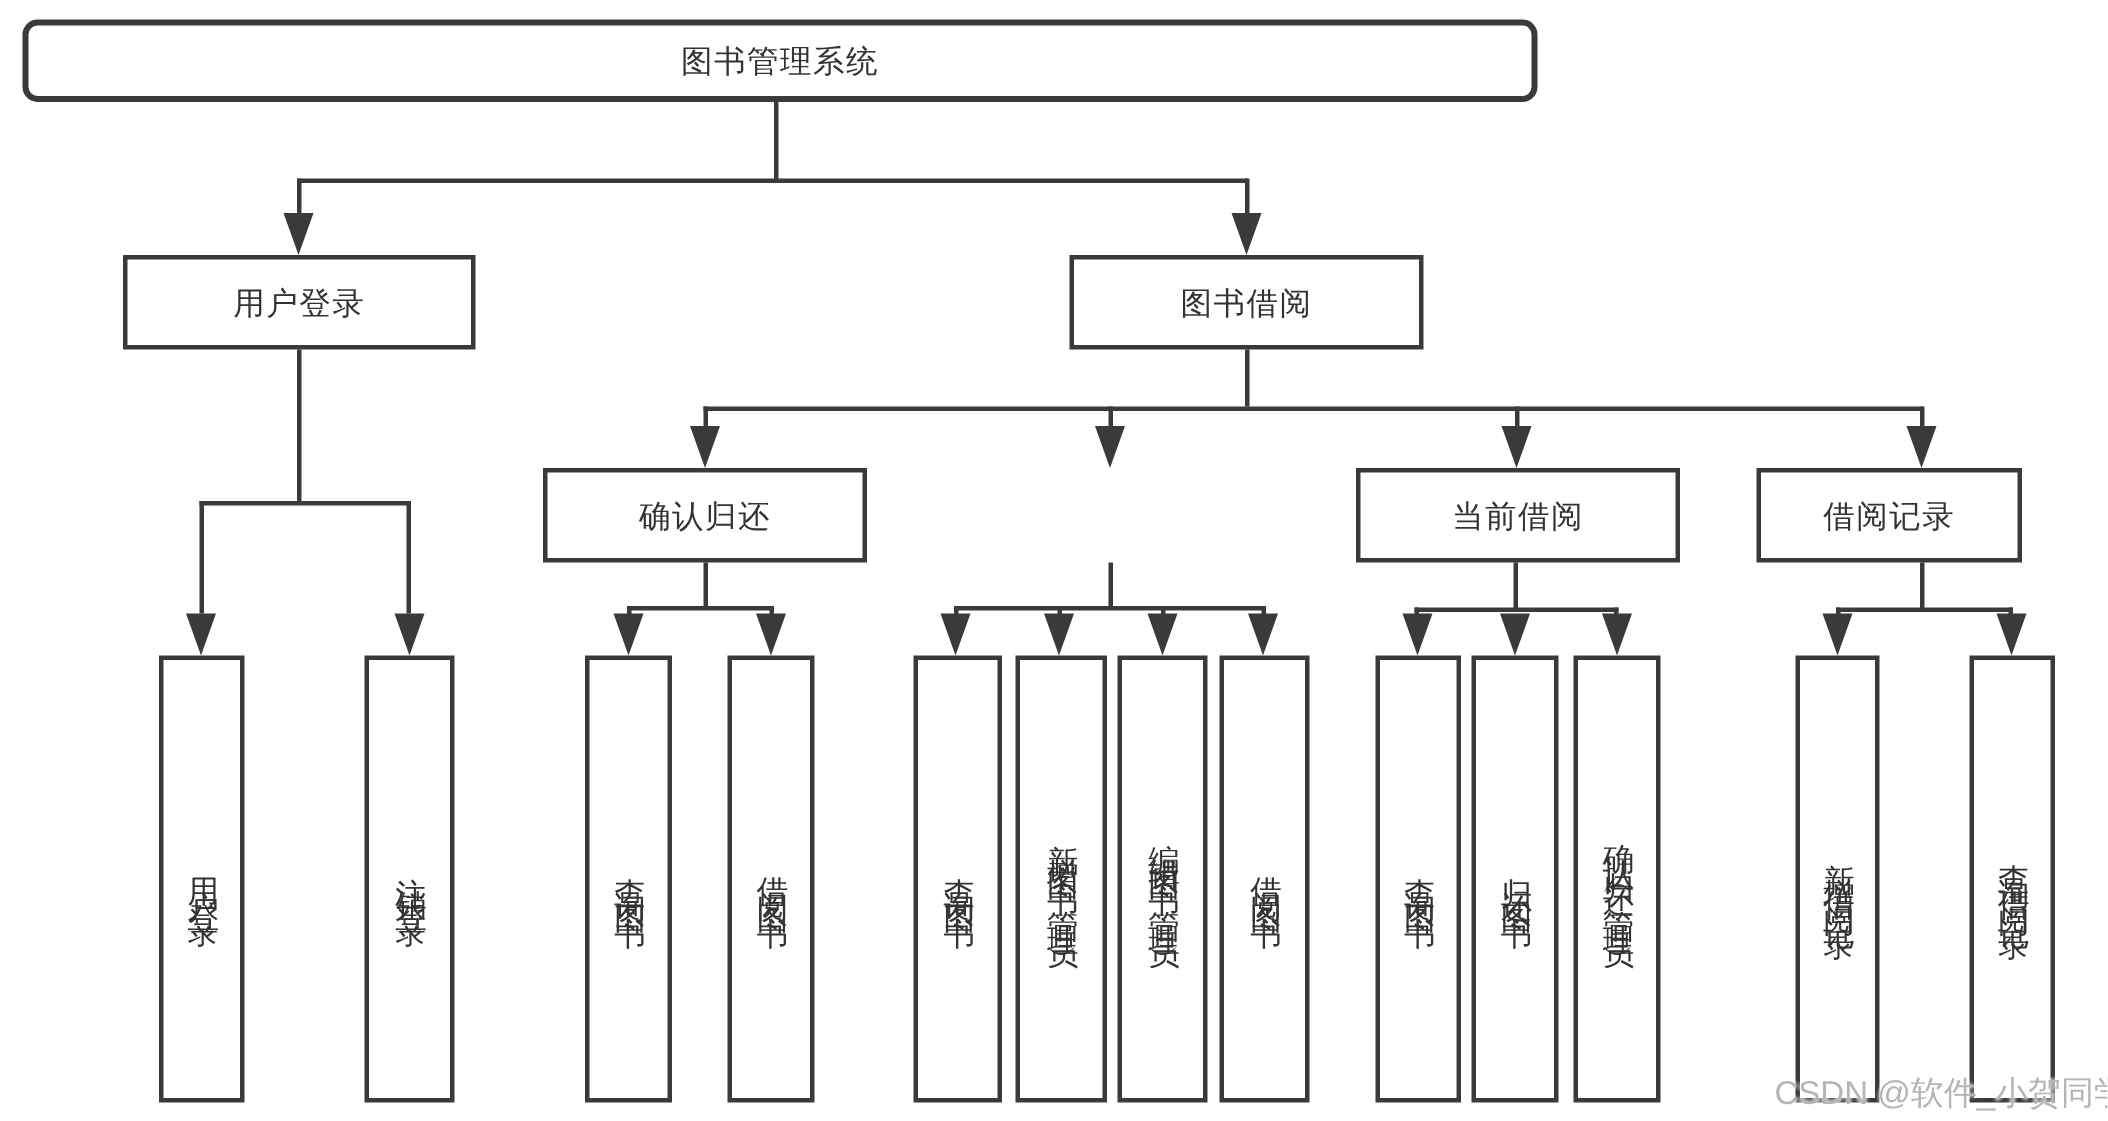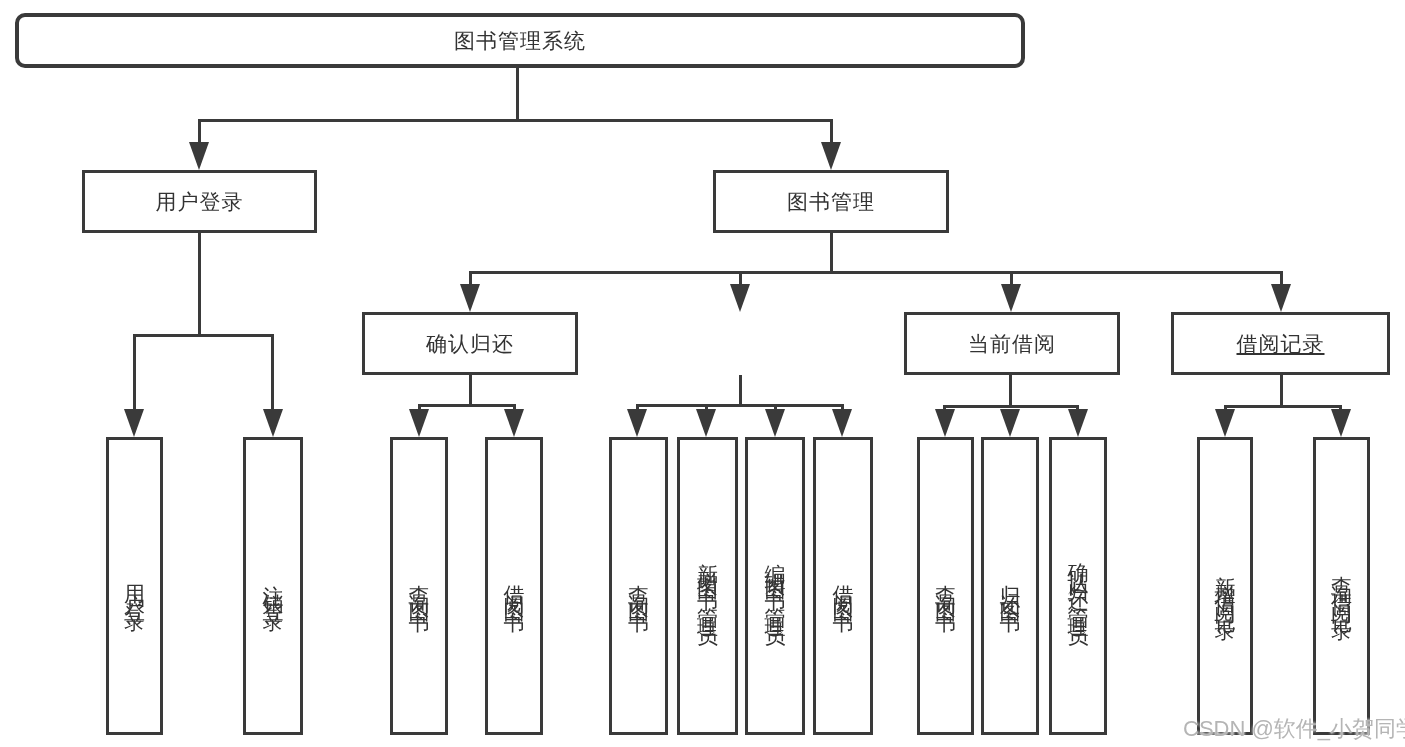--- a/index.html
+++ b/index.html
@@ -44,21 +44,21 @@
   <div class="hline" style="left:198px;top:119px;width:634px;"></div>
   <div class="vline" style="left:198px;top:119px;height:23px;"></div>
   <div class="vline" style="left:830px;top:119px;height:23px;"></div>
   <div class="arrow" style="left:189px;top:142px;"></div>
   <div class="arrow" style="left:821px;top:142px;"></div>
 
   <div class="node" style="left:82px;top:170px;width:235px;height:63px;">
     <span>用户登录</span>
   </div>
   <div class="node" style="left:713px;top:170px;width:236px;height:63px;">
-    <span>图书管理</span>
+    <span>图书借阅</span>
   </div>
 
   <div class="vline" style="left:198px;top:233px;height:101px;"></div>
   <div class="hline" style="left:133px;top:334px;width:141px;"></div>
   <div class="vline" style="left:133px;top:334px;height:75px;"></div>
   <div class="vline" style="left:271px;top:334px;height:75px;"></div>
   <div class="arrow" style="left:124px;top:409px;"></div>
   <div class="arrow" style="left:263px;top:409px;"></div>
 
   <div class="vline" style="left:830px;top:233px;height:38px;"></div>
@@ -71,21 +71,21 @@
   <div class="arrow" style="left:730px;top:284px;"></div>
   <div class="arrow" style="left:1001px;top:284px;"></div>
   <div class="arrow" style="left:1271px;top:284px;"></div>
 
   <div class="node" style="left:362px;top:312px;width:216px;height:63px;">
     <span>确认归还</span>
   </div>
   <div class="node" style="left:904px;top:312px;width:216px;height:63px;">
     <span>当前借阅</span>
   </div>
-  <div class="node" style="left:1171px;top:312px;width:219px;height:63px;text-decoration:underline;">
+  <div class="node" style="left:1171px;top:312px;width:177px;height:63px;">
     <span>借阅记录</span>
   </div>
 
   <div class="vline" style="left:469px;top:375px;height:29px;"></div>
   <div class="hline" style="left:418px;top:404px;width:98px;"></div>
   <div class="vline" style="left:418px;top:404px;height:6px;"></div>
   <div class="vline" style="left:513px;top:404px;height:6px;"></div>
   <div class="arrow" style="left:409px;top:409px;"></div>
   <div class="arrow" style="left:504px;top:409px;"></div>
 

